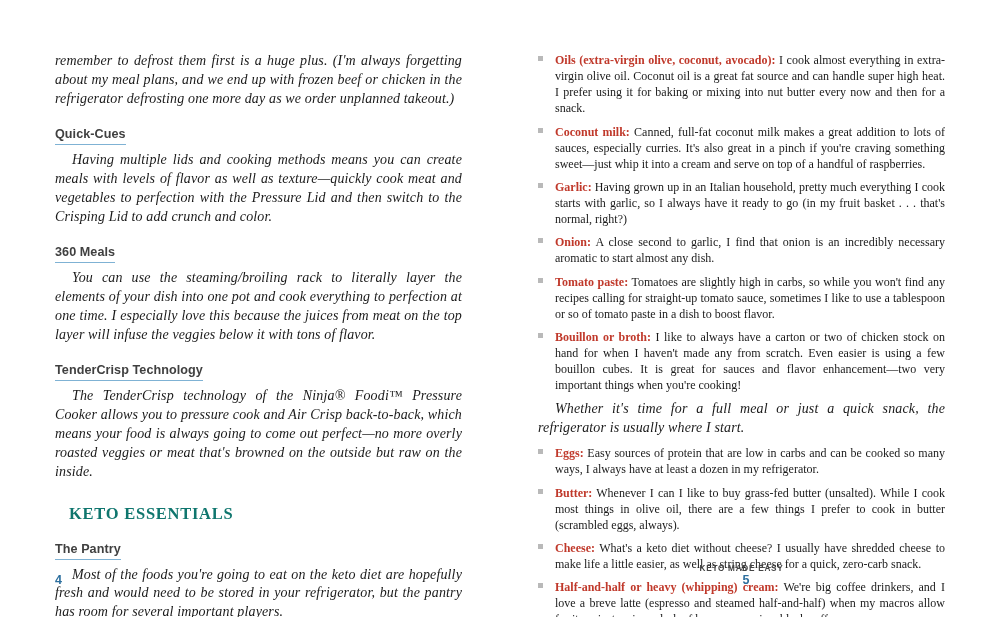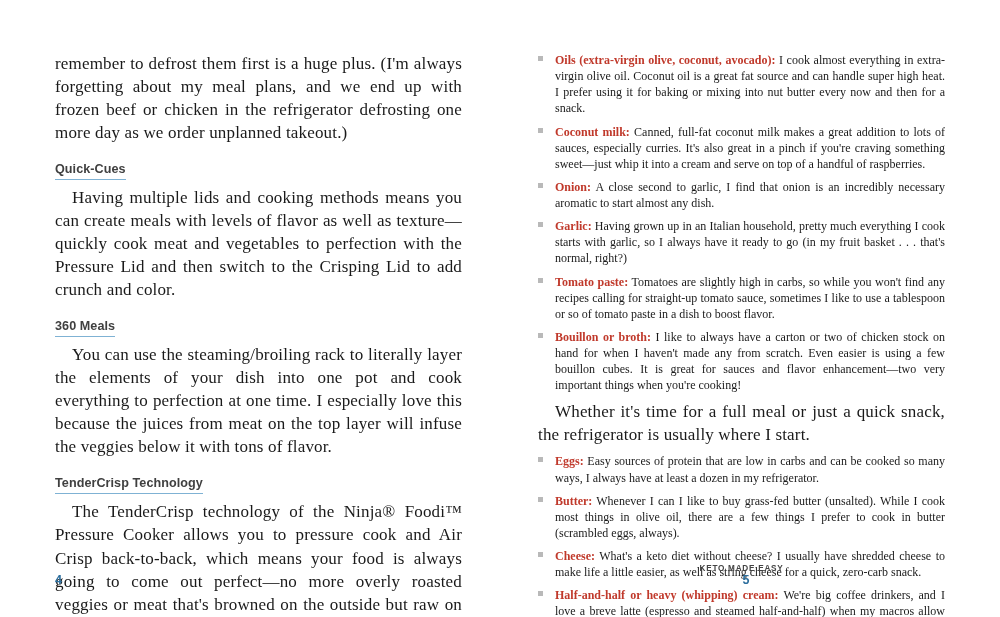--- a/index.html
+++ b/index.html
@@ -29,24 +29,25 @@
     padding: 52px 38px 0 55px;
   }
   .page.right {
     padding: 52px 55px 0 38px;
   }
   .col {
     width: 100%;
   }
   p {
     margin: 0 0 0 0;
-    font-size: 17px;
+    font-size: 14px;
     line-height: 1.355;
     text-align: justify;
     letter-spacing: 0.01em;
+    font-style: italic;
   }
   p.indent {
     text-indent: 17px;
   }
   .smallgap {
     height: 7px;
   }
   h3.sub {
     font-family: "Liberation Sans", sans-serif;
     font-size: 12.6px;
@@ -189,25 +190,25 @@
         <li>
           <span class="marker"></span>
           <span class="term">Oils (extra-virgin olive, coconut, avocado):</span><span> I cook almost everything in extra-virgin olive oil. Coconut oil is a great fat source and can handle super high heat. I prefer using it for baking or mixing into nut butter every now and then for a snack.</span>
         </li>
         <li>
           <span class="marker"></span>
           <span class="term">Coconut milk:</span><span> Canned, full-fat coconut milk makes a great addition to lots of sauces, especially curries. It's also great in a pinch if you're craving something sweet—just whip it into a cream and serve on top of a handful of raspberries.</span>
         </li>
         <li>
           <span class="marker"></span>
+          <span class="term">Garlic:</span><span> Having grown up in an Italian household, pretty much everything I cook starts with garlic, so I always have it ready to go (in my fruit basket . . . that's normal, right?)</span>
+        </li>
+        <li>
+          <span class="marker"></span>
           <span class="term">Onion:</span><span> A close second to garlic, I find that onion is an incredibly necessary aromatic to start almost any dish.</span>
-        </li>
-        <li>
-          <span class="marker"></span>
-          <span class="term">Garlic:</span><span> Having grown up in an Italian household, pretty much everything I cook starts with garlic, so I always have it ready to go (in my fruit basket . . . that's normal, right?)</span>
         </li>
         <li>
           <span class="marker"></span>
           <span class="term">Tomato paste:</span><span> Tomatoes are slightly high in carbs, so while you won't find any recipes calling for straight-up tomato sauce, sometimes I like to use a tablespoon or so of tomato paste in a dish to boost flavor.</span>
         </li>
         <li>
           <span class="marker"></span>
           <span class="term">Bouillon or broth:</span><span> I like to always have a carton or two of chicken stock on hand for when I haven't made any from scratch. Even easier is using a few bouillon cubes. It is great for sauces and flavor enhancement—two very important things when you're cooking!</span>
         </li>
       </ul>

